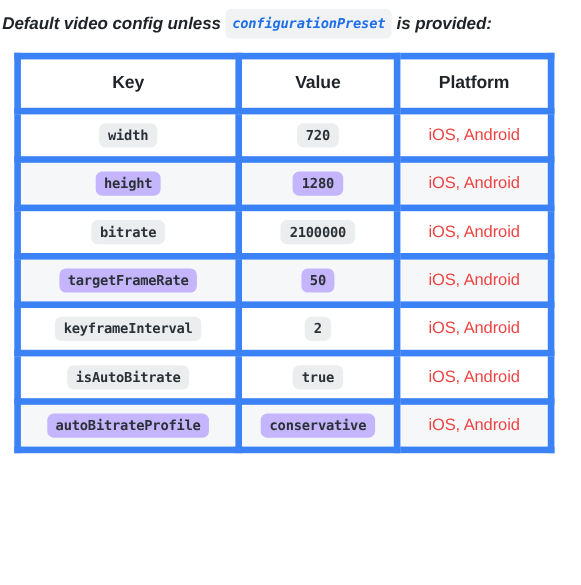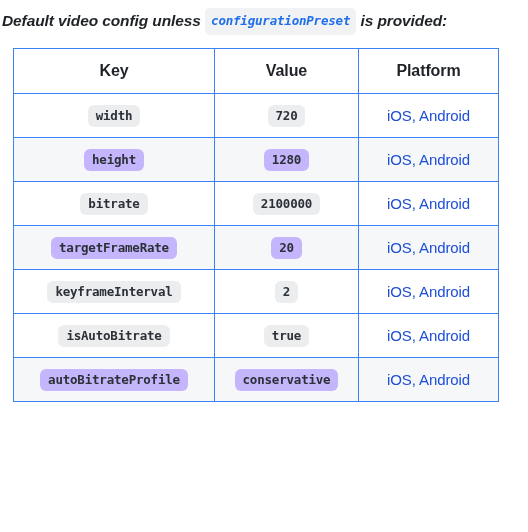--- a/index.html
+++ b/index.html
@@ -62,21 +62,21 @@
     table-layout: fixed;
     width: 485px;
     background: #ffffff;
   }
   table.cfg col.c-key      { width: 201px; }
   table.cfg col.c-value    { width: 144px; }
   table.cfg col.c-platform { width: 140px; }
 
   table.cfg th,
   table.cfg td {
-    border: 1px solid #3b82f6;
+    border: 6px solid #3b82f6;
     padding: 0;
     text-align: center;
     vertical-align: middle;
   }
 
   table.cfg thead th {
     height: 44px;
     font-size: 16px;
     font-weight: 700;
     color: #1f2328;
@@ -98,21 +98,21 @@
     border-radius: 6px;
     padding: 3px 8px 4px 8px;
     line-height: 15px;
     letter-spacing: -0.2px;
     white-space: nowrap;
   }
   tr.even .chip { background: #c4b5fd; }
 
   .platform-text {
     font-size: 15px;
-    color: #1d4ed8;
+    color: #ef4444;
     letter-spacing: -0.1px;
     white-space: nowrap;
   }
 </style>
 </head>
 <body>
 
 <div class="page">
 
   <div class="caption">
@@ -146,21 +146,21 @@
             <td><span class="chip">1280</span></td>
             <td><span class="platform-text">iOS, Android</span></td>
           </tr>
           <tr class="odd">
             <td><span class="chip">bitrate</span></td>
             <td><span class="chip">2100000</span></td>
             <td><span class="platform-text">iOS, Android</span></td>
           </tr>
           <tr class="even">
             <td><span class="chip">targetFrameRate</span></td>
-            <td><span class="chip">20</span></td>
+            <td><span class="chip">50</span></td>
             <td><span class="platform-text">iOS, Android</span></td>
           </tr>
           <tr class="odd">
             <td><span class="chip">keyframeInterval</span></td>
             <td><span class="chip">2</span></td>
             <td><span class="platform-text">iOS, Android</span></td>
           </tr>
           <tr class="odd">
             <td><span class="chip">isAutoBitrate</span></td>
             <td><span class="chip">true</span></td>

